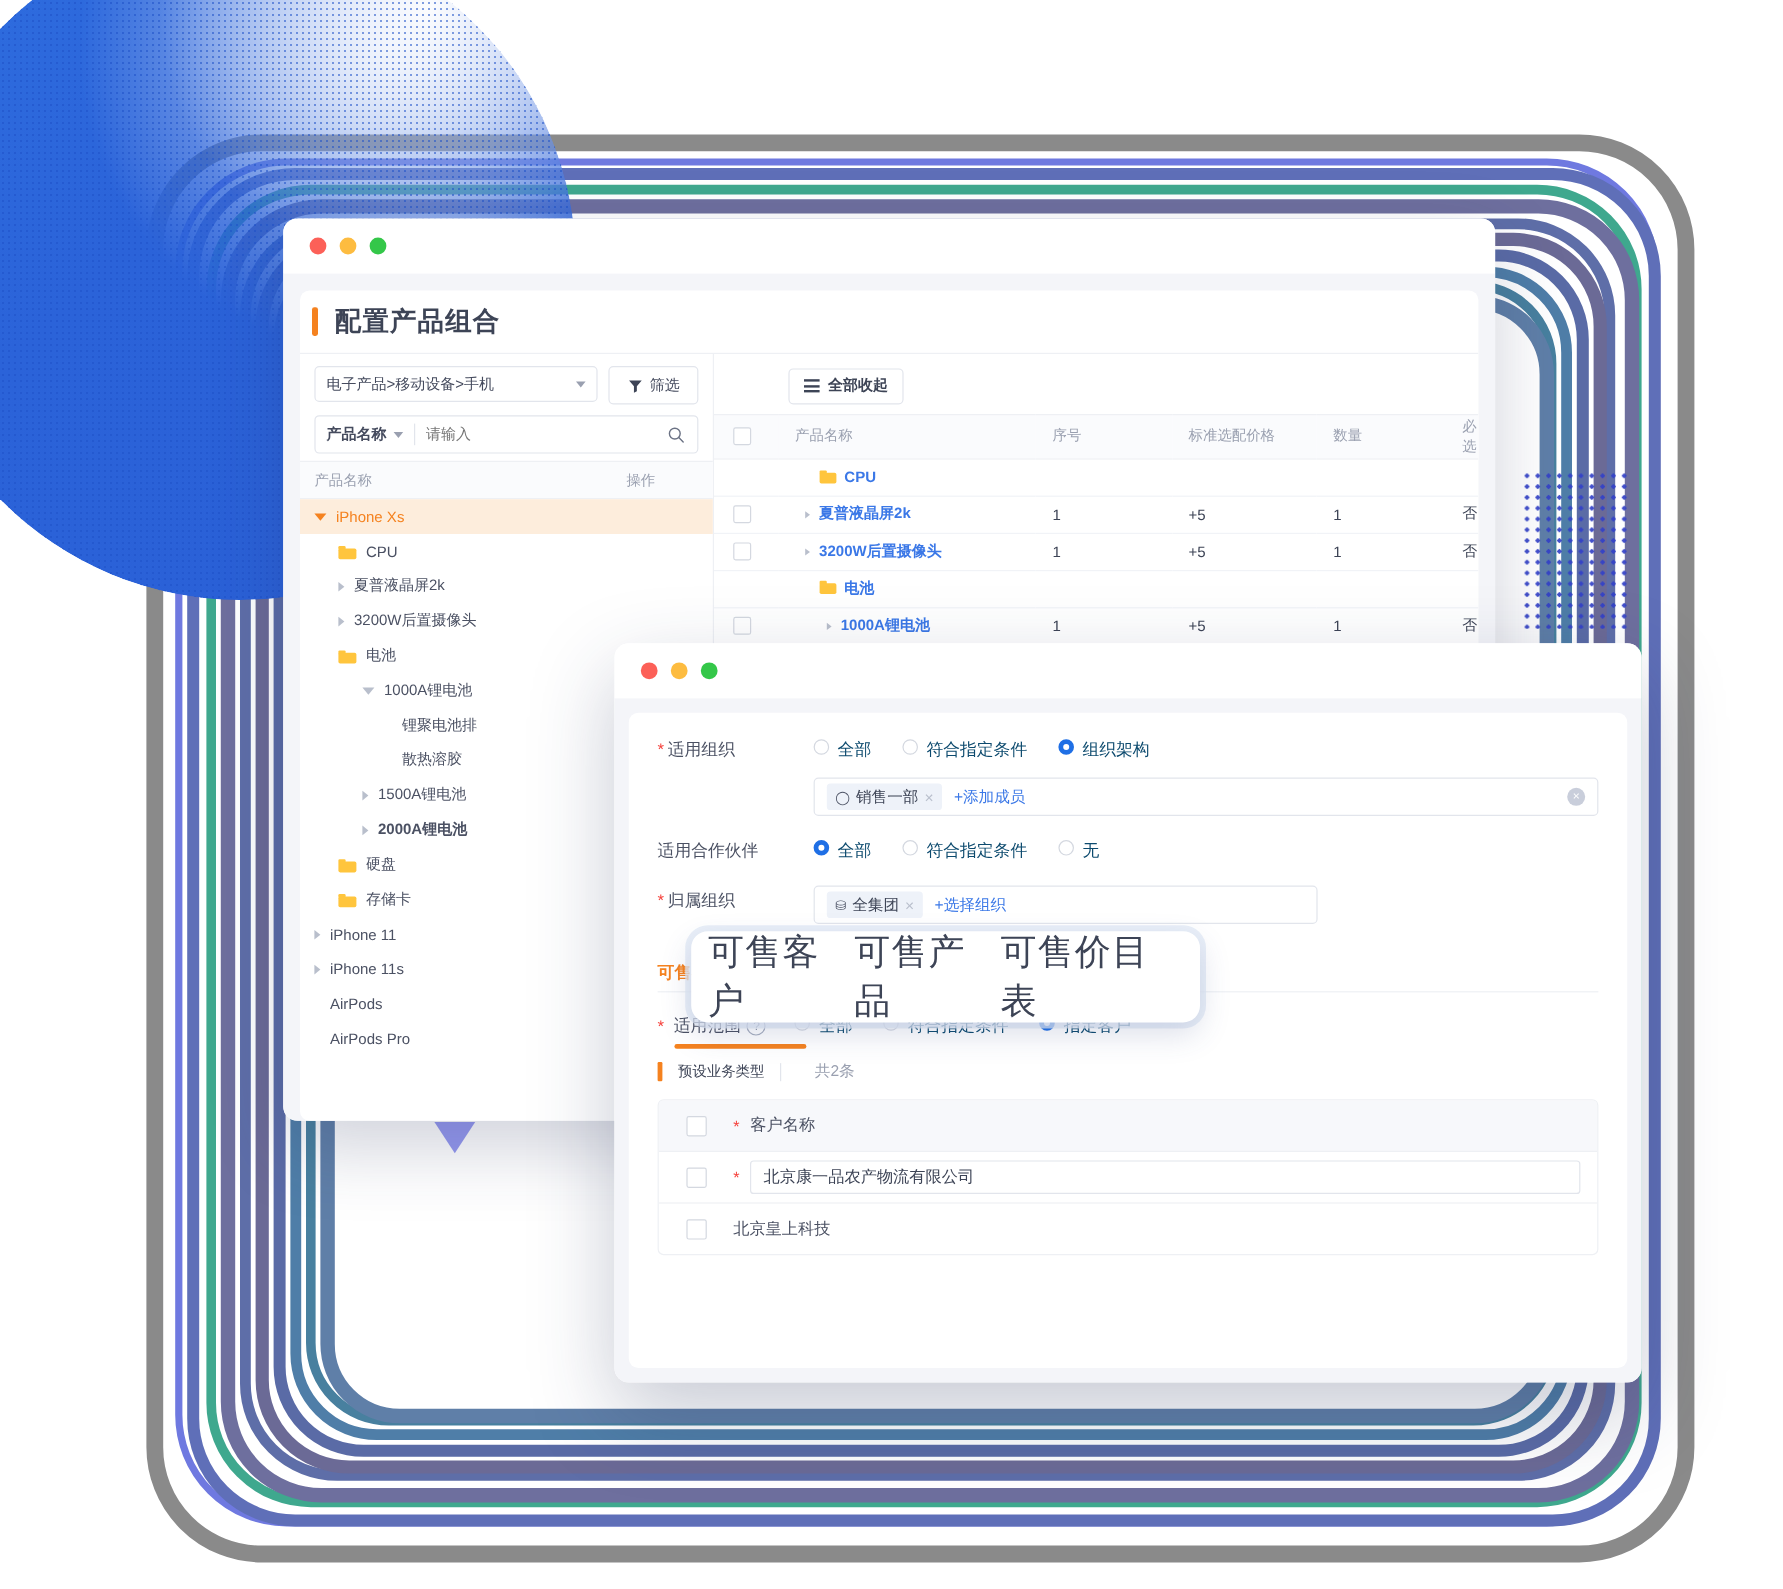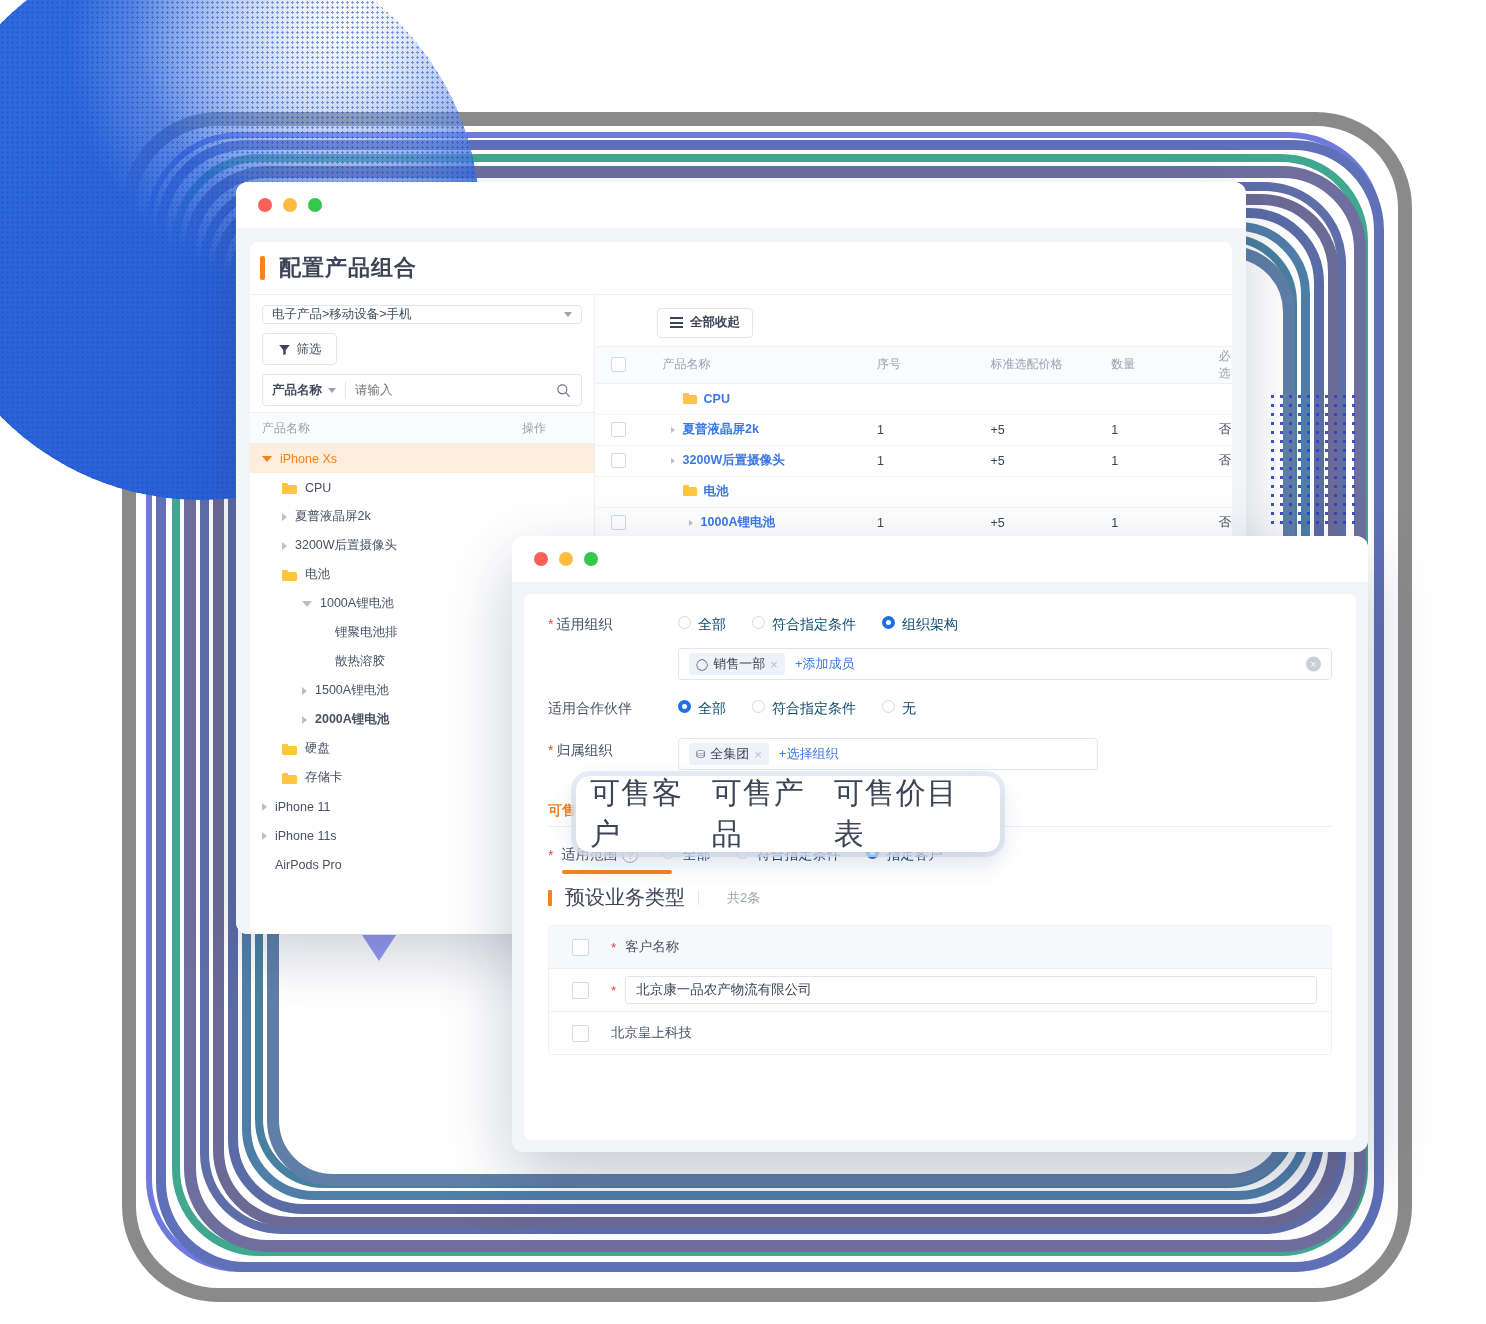--- a/index.html
+++ b/index.html
@@ -60,21 +60,21 @@
   #win1 .panel{margin:0 14px;background:#fff;border-radius:8px;height:692px;box-sizing:border-box;overflow:hidden;}
   .page-title{height:52px;display:flex;align-items:center;padding-left:10px;border-bottom:1px solid #eef0f4;}
   .title-bar-accent{width:5px;height:24px;background:#f5821f;border-radius:2px;margin-right:14px;}
   .page-title .txt{font-size:22px;font-weight:bold;color:#3d4456;letter-spacing:1px;}
 
   .split{display:flex;height:640px;}
   .left-col{width:345px;border-right:1px solid #eef0f4;box-sizing:border-box;}
   .right-col{flex:1;background:#fff;}
 
   .filters{padding:10px 12px 6px 12px;}
-  .row1{display:flex;gap:9px;flex-direction:column;}
+  .row1{display:flex;gap:9px;}
   .select-box{
     flex:1;height:30px;border:1px solid #e2e5ec;border-radius:4px;background:#fff;
     display:flex;align-items:center;padding:0 9px;box-sizing:border-box;
     font-size:12.5px;color:#454b5e;justify-content:space-between;
   }
   .caret{width:0;height:0;border-left:4.5px solid transparent;border-right:4.5px solid transparent;border-top:5.5px solid #9aa0b0;}
   .filter-btn{
     width:73px;height:30px;border:1px solid #e2e5ec;border-radius:4px;background:#fff;
     display:flex;align-items:center;justify-content:center;gap:6px;font-size:12.5px;color:#454b5e;
   }
@@ -159,21 +159,21 @@
   }
   .tab-zoom span{font-size:30px;color:#3d4456;font-weight:500;letter-spacing:1px;}
   .tab-underline{position:absolute;left:14px;top:84px;width:110px;height:4px;background:#f5821f;border-radius:2px;z-index:8;}
 
   .scope-row{display:flex;align-items:center;gap:24px;margin-top:16px;}
   .scope-label{font-size:14px;color:#4b5163;display:flex;align-items:center;gap:5px;}
   .qmark{width:14px;height:14px;border-radius:50%;border:1px solid #a9b0c0;color:#8e96a8;font-size:10px;display:inline-flex;align-items:center;justify-content:center;}
 
   .sect-head{display:flex;align-items:center;gap:13px;margin-top:16px;}
   .sect-accent{width:4px;height:16px;background:#f5821f;border-radius:1px;}
-  .sect-title{font-size:20px;color:#3d4456;}
+  .sect-title{font-size:12px;color:#3d4456;}
   .sect-div{width:1px;height:15px;background:#e2e5ec;}
   .sect-count{font-size:13px;color:#9aa0b0;margin-left:15px;}
 
   .ctable{margin-top:14px;border:1px solid #eef0f4;border-radius:5px;overflow:hidden;}
   .ctr{display:flex;align-items:center;height:42px;border-bottom:1px solid #eef0f4;}
   .ctr.head{background:#f7f8fb;}
   .ctr:last-child{border-bottom:0;}
   .ctr .ck{width:62px;display:flex;justify-content:center;}
   .cbx2{width:15px;height:15px;border:1px solid #d4d8e0;border-radius:2px;background:#fff;}
   .ctr .cell{flex:1;font-size:13.5px;color:#4b5163;display:flex;align-items:center;gap:6px;padding-right:14px;}
@@ -305,20 +305,24 @@
                   <span class="folder"></span>
                   <span>存储卡</span>
                 </div>
                 <div class="tnode" style="padding-left: 12px;">
                   <span class="tri"></span>
                   <span>iPhone 11</span>
                 </div>
                 <div class="tnode" style="padding-left: 12px;">
                   <span class="tri"></span>
                   <span>iPhone 11s</span>
+                </div>
+                <div class="tnode" style="padding-left: 12px;">
+                  <span style="width:13px;display:inline-block"></span>
+                  <span>AirPods</span>
                 </div>
                 <div class="tnode" style="padding-left: 12px;">
                   <span style="width:13px;display:inline-block"></span>
                   <span>AirPods Pro</span>
                 </div>
               </div>
           </div>
 
           <div class="right-col">
             <div class="collapse-bar">

